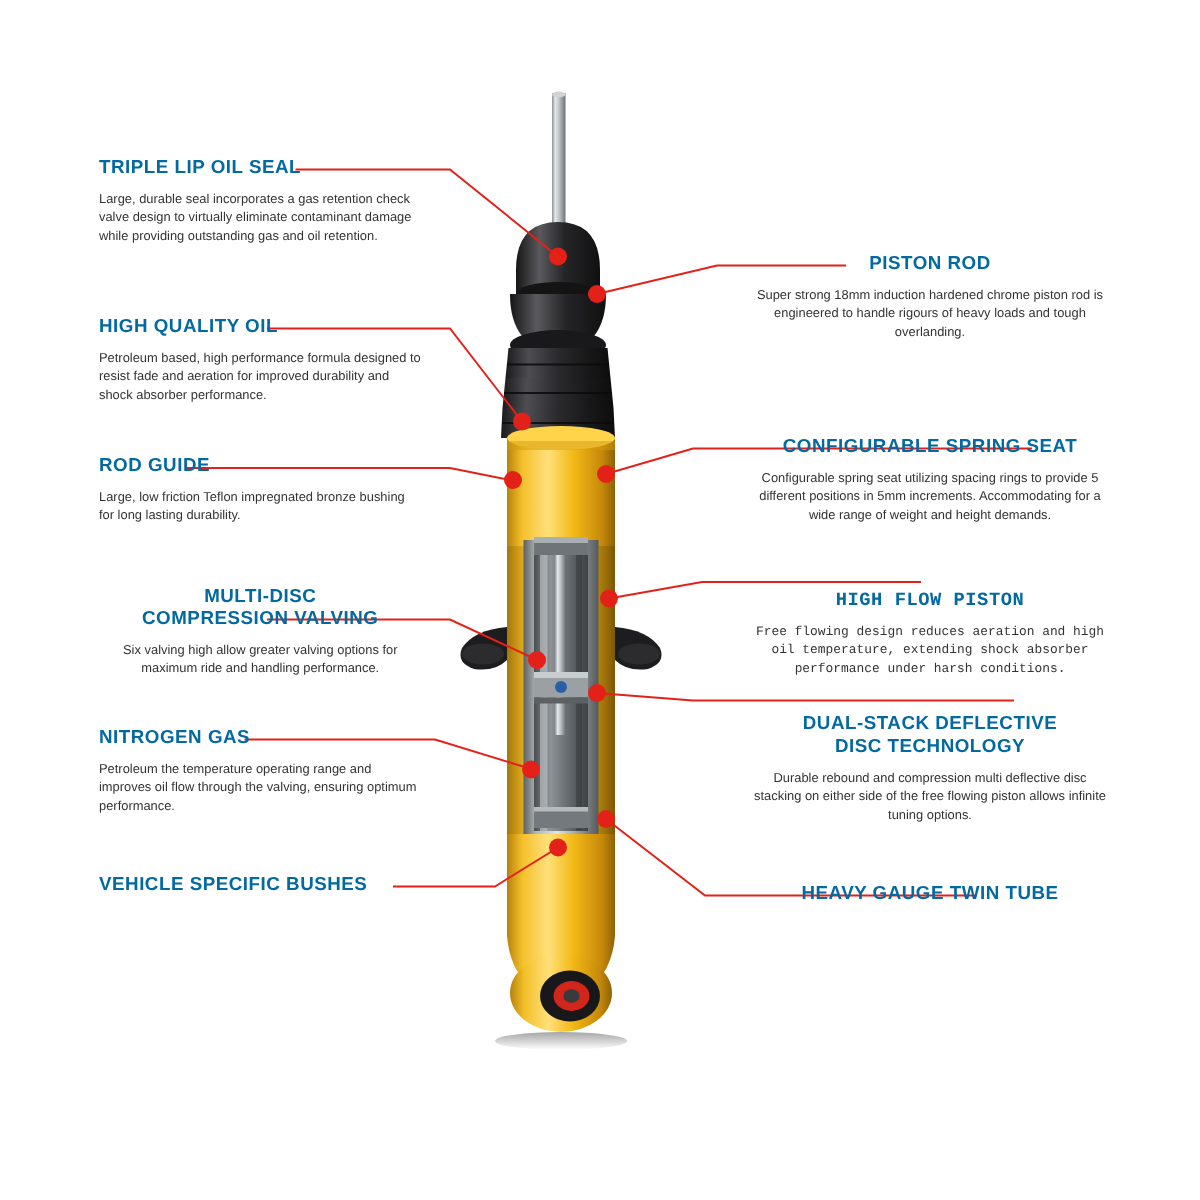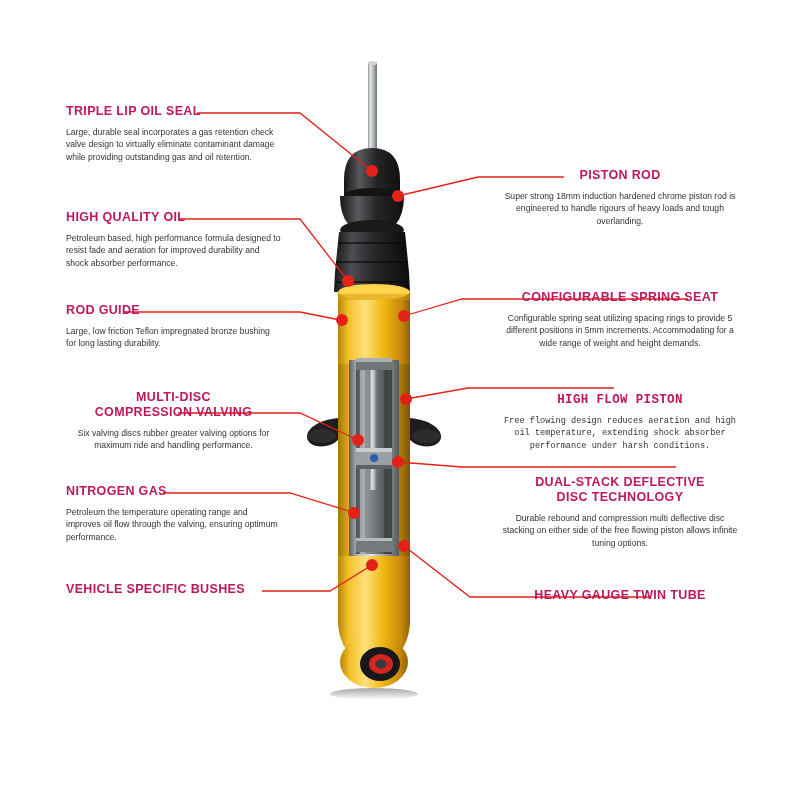--- a/index.html
+++ b/index.html
@@ -29,21 +29,21 @@
     width: 215px;
   }
   .callout.left  { text-align: left; }
   .callout.right { text-align: center; }
 
   .callout-title {
     font-size: 12.5px;
     font-weight: bold;
     letter-spacing: 0.35px;
     line-height: 15px;
-    color: #be185d;
+    color: #0369a1;
     margin: 0 0 7px 0;
     text-transform: uppercase;
   }
   .callout-body {
     font-size: 8.6px;
     line-height: 12.4px;
     color: #333333;
     margin: 0;
   }
 
@@ -218,21 +218,21 @@
   </div>
 
   <div class="callout left" style="left:66px; top:303px;">
     <p class="callout-title">ROD GUIDE</p>
     <p class="callout-body">Large, low friction Teflon impregnated bronze bushing for long lasting durability.</p>
   </div>
 
   <div class="callout left" style="left:66px; top:390px;text-align:center;">
     <p class="callout-title" style="white-space:pre-line;">MULTI-DISC
 COMPRESSION VALVING</p>
-    <p class="callout-body">Six valving discs rubber greater valving options for maximum ride and handling performance.</p>
+    <p class="callout-body">Six valving high allow greater valving options for maximum ride and handling performance.</p>
   </div>
 
   <div class="callout left" style="left:66px; top:484px;">
     <p class="callout-title">NITROGEN GAS</p>
     <p class="callout-body">Petroleum the temperature operating range and improves oil flow through the valving, ensuring optimum performance.</p>
   </div>
 
   <div class="callout left" style="left:66px; top:582px;">
     <p class="callout-title">VEHICLE SPECIFIC BUSHES</p>
   </div>

